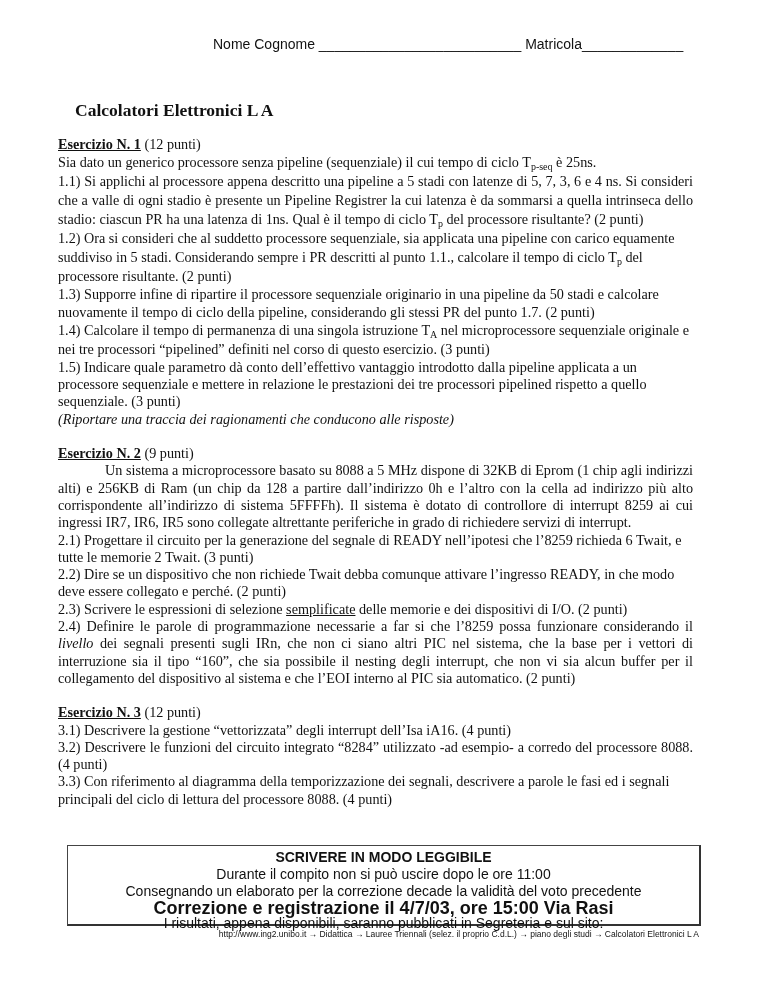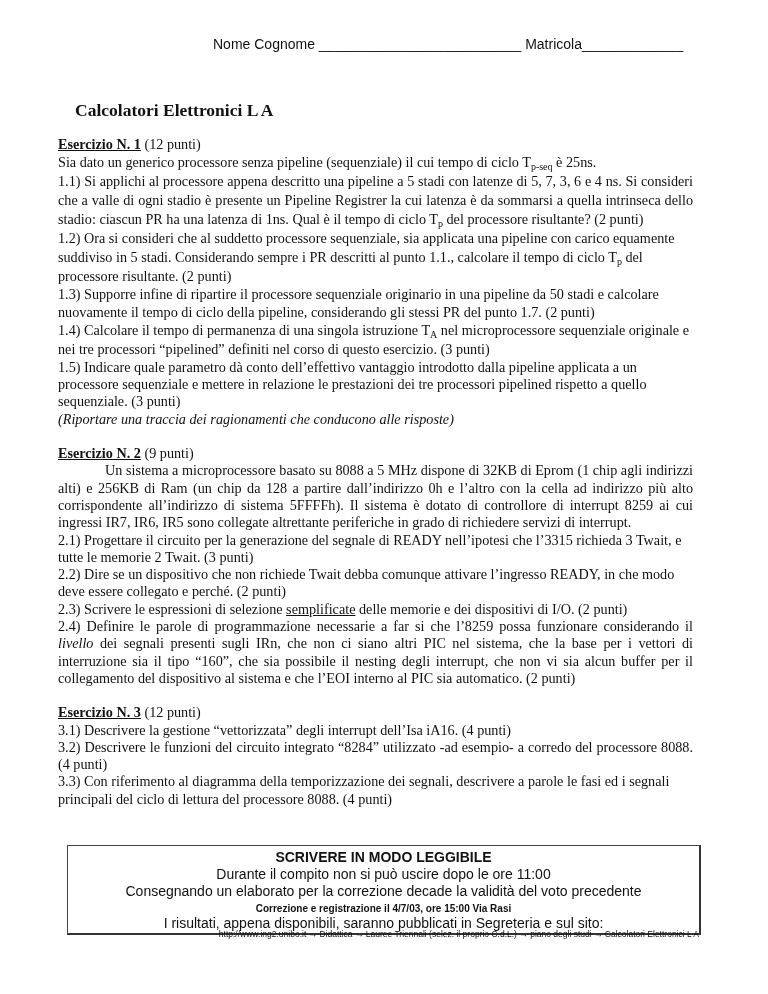--- a/index.html
+++ b/index.html
@@ -17,25 +17,25 @@
   .just { text-align: justify; }
   .ex-head { margin-top: 0; }
   .ex-title { font-weight: bold; text-decoration: underline; }
   .gap { height: 17px; }
   .indent { text-indent: 47px; }
   sub { font-size: 10px; vertical-align: -3px; line-height: 0; }
   .tall { line-height: 19px; }
   .u { text-decoration: underline; }
   .it { font-style: italic; }
 
-  .notice-box { position: absolute; left: 67px; top: 845px; width: 634px; height: 90px;
+  .notice-box { position: absolute; left: 67px; top: 845px; width: 634px; height: 81px;
     border: 1px solid #444; border-right: 2px solid #333; border-bottom: 2px solid #333; text-align: center; box-sizing: border-box; }
   .nb1 { font-weight: bold; font-size: 14px; margin-top: 3px; line-height: 17px; }
   .nb2 { font-size: 14px; line-height: 17px; }
-  .nb4 { font-weight: bold; font-size: 10px; line-height: 17px; text-align: center; }
+  .nb4 { font-weight: bold; font-size: 18px; line-height: 17px; text-align: center; }
   .nb5 { font-size: 14px; line-height: 11px; margin-top: 1px; }
   .nb6 { font-size: 8.5px; line-height: 11px; text-align: right; }
 </style>
 </head>
 <body>
 
 <div class="header-line sans">
   <div class="inner">
     <span>Nome Cognome</span>
     <span>__________________________</span>
@@ -62,21 +62,21 @@
     <p class="it">(Riportare una traccia dei ragionamenti che conducono alle risposte)</p>
   </section>
 
   <div class="gap"></div>
 
   <section>
     <p class="ex-head">
       <span class="ex-title">Esercizio N. 2</span><span> (9 punti)</span>
     </p>
     <p class="just indent">Un sistema a microprocessore basato su 8088 a 5 MHz dispone di 32KB di Eprom (1 chip agli indirizzi alti) e 256KB di Ram (un chip da 128 a partire dall’indirizzo 0h e l’altro con la cella ad indirizzo più alto corrispondente all’indirizzo di sistema 5FFFFh). Il sistema è dotato di controllore di interrupt 8259 ai cui ingressi IR7, IR6, IR5 sono collegate altrettante periferiche in grado di richiedere servizi di interrupt.</p>
-    <p>2.1) Progettare il circuito per la generazione del segnale di READY nell’ipotesi che l’3315 richieda 3 Twait, e tutte le memorie 2 Twait. (3 punti)</p>
+    <p>2.1) Progettare il circuito per la generazione del segnale di READY nell’ipotesi che l’8259 richieda 6 Twait, e tutte le memorie 2 Twait. (3 punti)</p>
     <p>2.2) Dire se un dispositivo che non richiede Twait debba comunque attivare l’ingresso READY, in che modo deve essere collegato e perché. (2 punti)</p>
     <p><span>2.3) Scrivere le espressioni di selezione </span><span class="u">semplificate</span><span> delle memorie e dei dispositivi di I/O. (2 punti)</span></p>
     <p class="just"><span>2.4) Definire le parole di programmazione necessarie a far si che l’8259 possa funzionare considerando il </span><span class="it">livello</span><span> dei segnali presenti sugli IRn, che non ci siano altri PIC nel sistema, che la base per i vettori di interruzione sia il tipo “160”, che sia possibile il nesting degli interrupt, che non vi sia alcun buffer per il collegamento del dispositivo al sistema e che l’EOI interno al PIC sia automatico. (2 punti)</span></p>
   </section>
 
   <div class="gap"></div>
 
   <section>
     <p class="ex-head">
       <span class="ex-title">Esercizio N. 3</span><span> (12 punti)</span>

